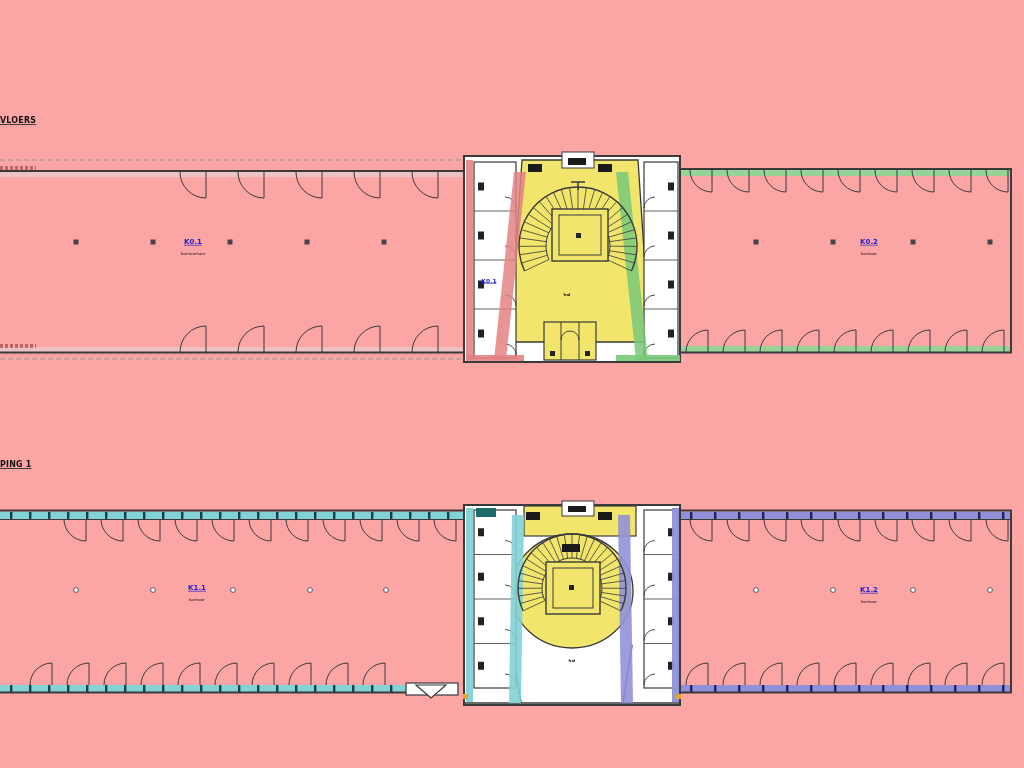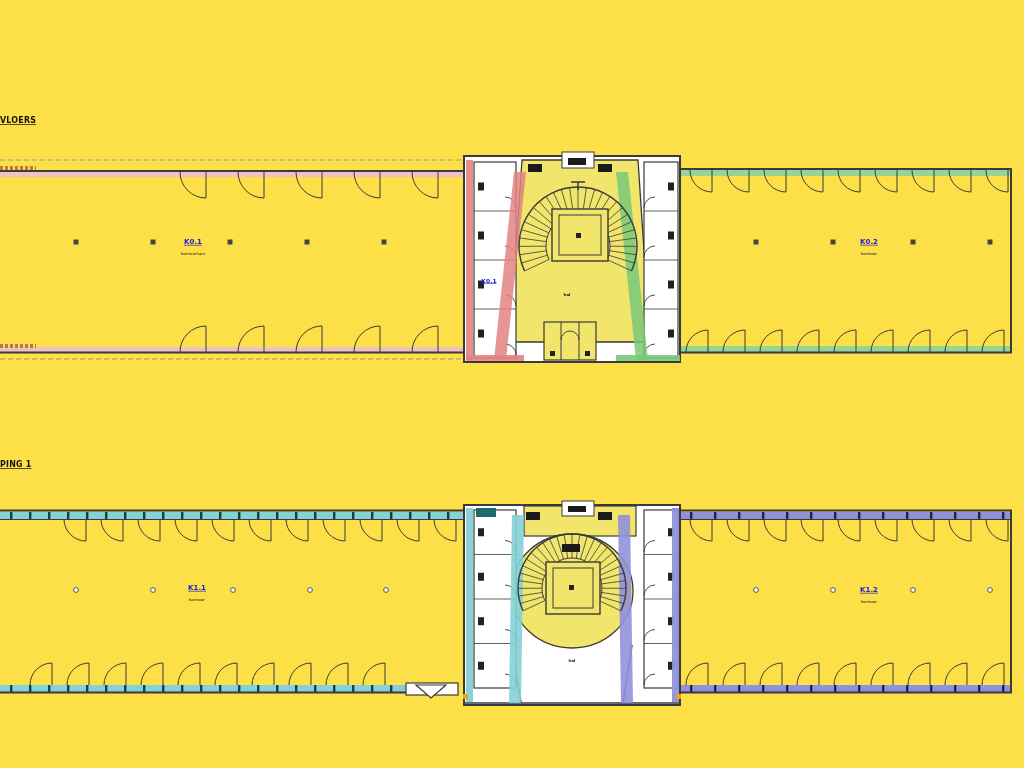--- a/index.html
+++ b/index.html
@@ -1,16 +1,16 @@
 <!DOCTYPE html>
 <html><head>
 <meta charset="utf-8">
 <style>
   html,body{margin:0;padding:0;background:#fff;}
-  #canvas{position:relative;width:1024px;height:768px;background:#fde047;overflow:hidden;
+  #canvas{position:relative;width:1024px;height:768px;background:#fca5a5;overflow:hidden;
           font-family:"DejaVu Sans", sans-serif;}
   #plan-svg{position:absolute;left:0;top:0;}
   .lbl{position:absolute;white-space:nowrap;line-height:1;}
   .plan-title{font-size:11px;font-weight:bold;color:#141414;text-decoration:underline;
               transform:scale(.72);transform-origin:0 0;letter-spacing:.3px;}
   .room-code{font-size:10px;font-weight:bold;text-decoration:underline;
              transform:translate(-50%,-50%) scale(.7);}
   .room-code.small{transform:translate(-50%,-50%) scale(.6);}
   .room-type{font-size:10px;color:#161616;transform:translate(-50%,-50%) scale(.42);}
   .hall-lbl{font-size:10px;color:#161616;font-weight:bold;transform:translate(-50%,-50%) scale(.4);}

